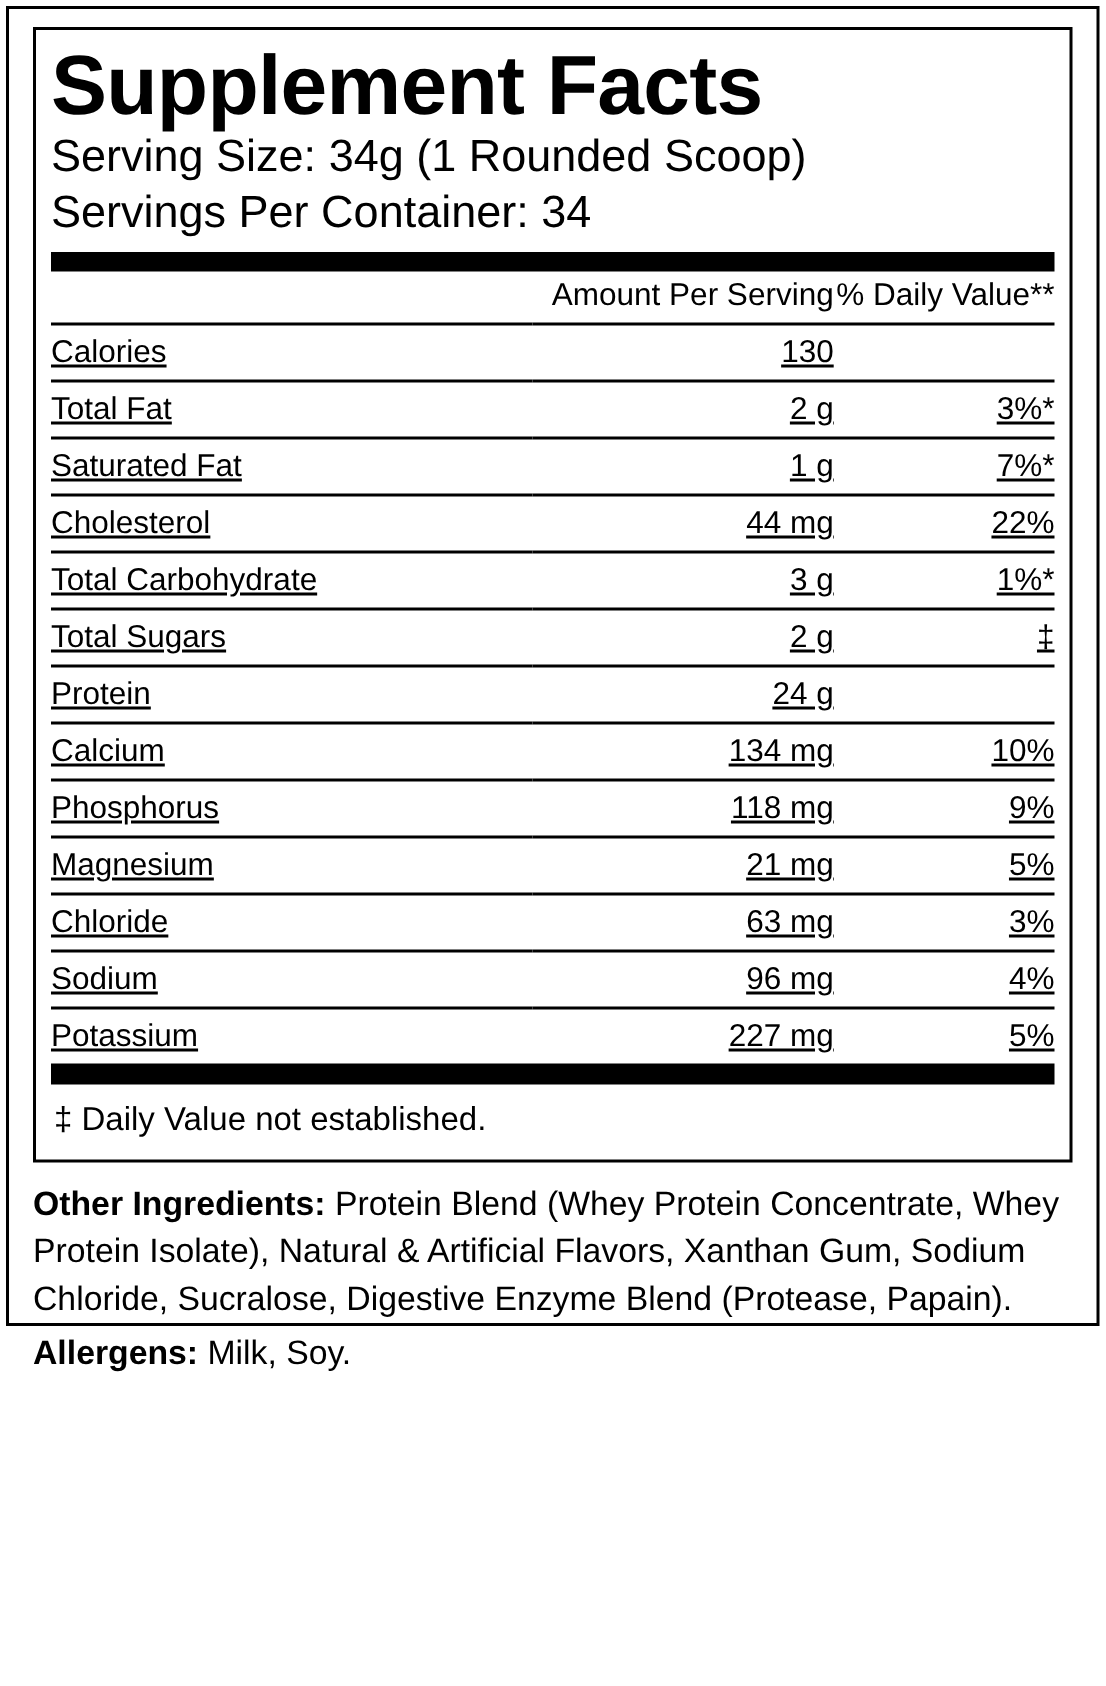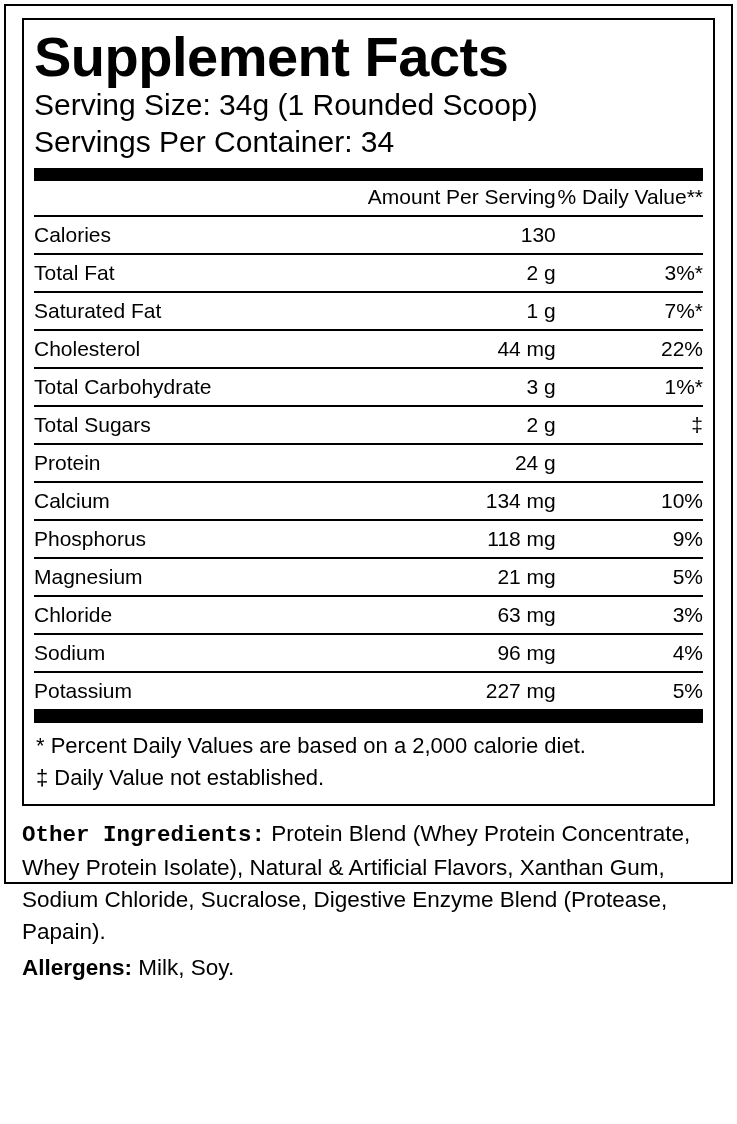--- a/index.html
+++ b/index.html
@@ -88,20 +88,21 @@
     text-align: right;
     width: 30%;
     padding-right: 14px;
   }
   td.dv {
     text-align: right;
     width: 22%;
   }
   tr.bordered td {
     border-top: 2px solid #000;
+    text-decoration: underline;
   }
   .indent {
     padding-left: 14px;
   }
 
   .footnotes {
     font-size: 22px;
     line-height: 1.33;
     margin: 8px 2px 0 2px;
   }
@@ -109,21 +110,20 @@
     margin: 2px 0;
   }
 
   .other {
     margin: 12px 16px 0 16px;
     font-size: 22.5px;
     line-height: 1.42;
   }
   .other b {
     font-weight: bold;
-    font-family: Liberation Mono, monospace;
   }
   .allergens {
     margin: 4px 16px 0 16px;
     font-size: 22.5px;
     line-height: 1.42;
   }
 </style>
 </head>
 <body>
 
@@ -217,21 +217,20 @@
         <td class="name">Potassium</td>
         <td class="amount">227 mg</td>
         <td class="dv">5%</td>
       </tr>
     </tbody>
       </table>
 
     <div class="rule-bottom"></div>
 
     <div class="footnotes">
-      <div>* Percent Daily Values are based on a 2,000 calorie diet.</div>
       <div>‡ Daily Value not established.</div>
     </div>
 
   </div>
 
   <div class="other">
     <b>Other Ingredients:</b><span> Protein Blend (Whey Protein Concentrate, Whey Protein Isolate), Natural &amp; Artificial Flavors, Xanthan Gum, Sodium Chloride, Sucralose, Digestive Enzyme Blend (Protease, Papain).</span>
   </div>
 
   <div class="allergens">

